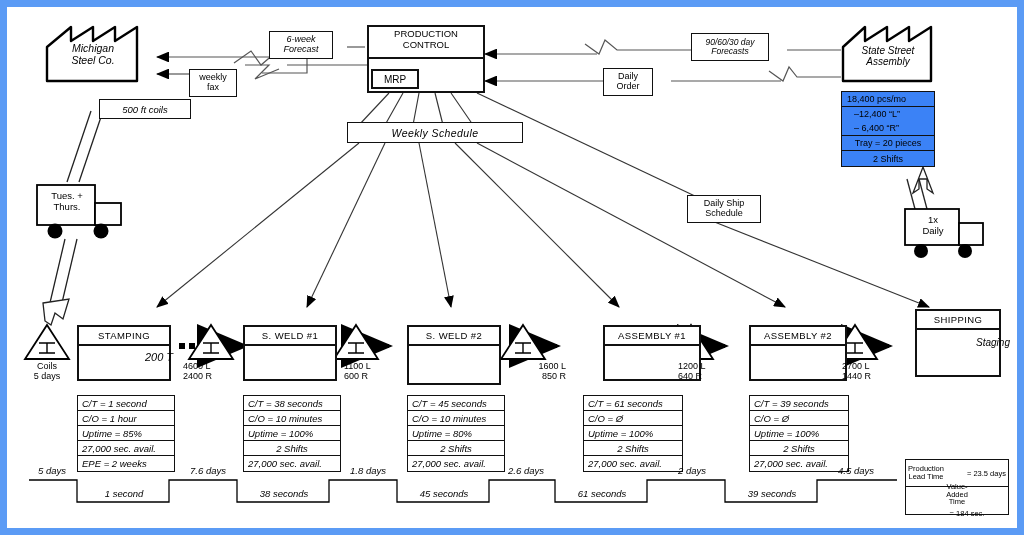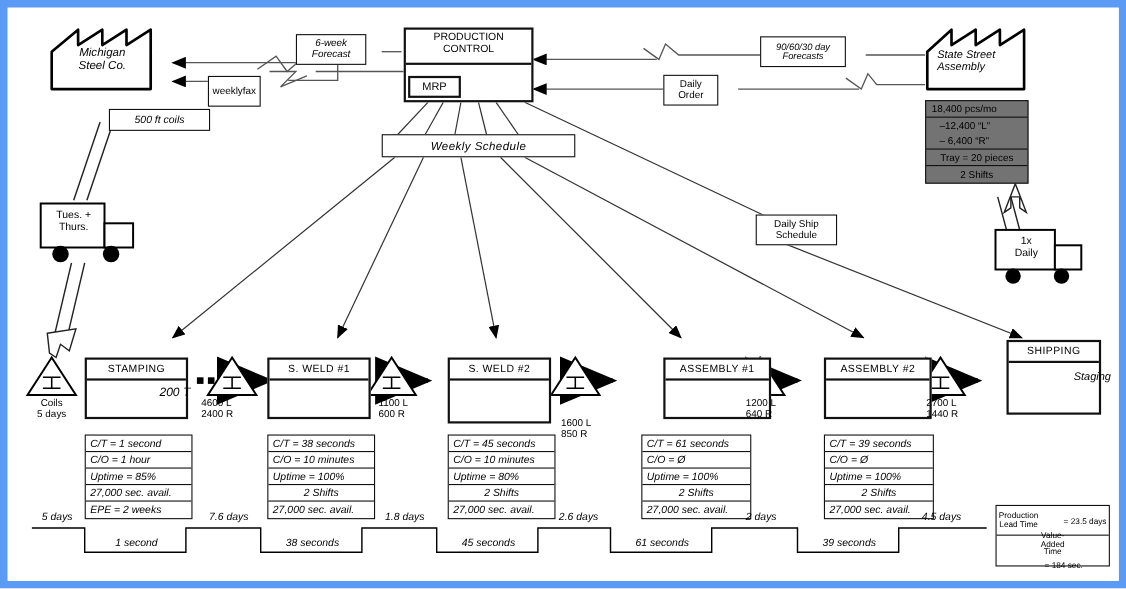--- a/index.html
+++ b/index.html
@@ -190,27 +190,27 @@
 
   <div class="box" style="left:54px;top:92px;width:92px;height:20px;margin-left:38px;">
     <span style="font-size:9.5px;font-style:italic">500 ft coils</span>
   </div>
 
   <div class="lbl" style="left:38px;top:184px;font-size:9.5px;text-align:center;width:44px">
     <span>Tues. +</span><br>
     <span>Thurs.</span>
   </div>
 
-  <div class="lbl" style="left:845px;top:38px;font-size:10px;font-style:italic;width:72px">
+  <div class="lbl" style="left:845px;top:38px;font-size:10px;font-style:italic;text-align:center;width:72px">
     <span>State Street</span><br>
     <span>Assembly</span>
   </div>
 
   <div style="position:absolute;left:834px;top:84px;width:94px;box-sizing:border-box;
-              border:1.4px solid #111;background:#737373;">
+              border:1.4px solid #111;background:#3b82f6;">
     <div class="custrow" style="height:15px">18,400 pcs/mo</div>
     <div class="custrow" style="height:14px;border-bottom:none;padding-left:12px">–12,400  “L”</div>
     <div class="custrow" style="height:15px;padding-left:12px">– 6,400  “R”</div>
     <div class="custrow c" style="height:15px">Tray = 20 pieces</div>
     <div class="custrow c" style="height:15px">2 Shifts</div>
   </div>
 
   <div class="lbl" style="left:906px;top:208px;font-size:9.5px;text-align:center;width:40px">
     <span>1x</span><br>
     <span>Daily</span>
@@ -229,21 +229,21 @@
 
   <div class="box" style="left:340px;top:115px;width:176px;height:21px;">
     <span style="font-size:10.5px;font-style:italic;letter-spacing:.4px">Weekly Schedule</span>
   </div>
 
   <div class="box" style="left:262px;top:24px;width:64px;height:28px;flex-direction:column;line-height:1.1;">
     <span style="font-size:9px;font-style:italic">6-week</span>
     <span style="font-size:9px;font-style:italic">Forecast</span>
   </div>
 
-  <div class="box" style="left:182px;top:62px;width:48px;height:28px;flex-direction:row;line-height:1.1;">
+  <div class="box" style="left:182px;top:62px;width:48px;height:28px;flex-direction:column;line-height:1.1;">
     <span style="font-size:9px">weekly</span>
     <span style="font-size:9px">fax</span>
   </div>
 
   <div class="box" style="left:684px;top:26px;width:78px;height:28px;flex-direction:column;line-height:1.1;">
     <span style="font-size:8.5px;font-style:italic">90/60/30 day</span>
     <span style="font-size:8.5px;font-style:italic">Forecasts</span>
   </div>
 
   <div class="box" style="left:596px;top:61px;width:50px;height:28px;flex-direction:column;line-height:1.1;">
@@ -324,21 +324,21 @@
     <span>5 days</span>
   </div>
   <div class="invtxt" style="left:176px;top:354px;width:56px;text-align:left">
     <span>4600 L</span><br>
     <span>2400 R</span>
   </div>
   <div class="invtxt" style="left:337px;top:354px;width:56px;text-align:left">
     <span>1100 L</span><br>
     <span>600 R</span>
   </div>
-  <div class="invtxt" style="left:503px;top:372px;width:56px;text-align:left">
+  <div class="invtxt" style="left:503px;top:354px;width:56px;text-align:right">
     <span>1600 L</span><br>
     <span>850 R</span>
   </div>
   <div class="invtxt" style="left:671px;top:354px;width:56px;text-align:left">
     <span>1200 L</span><br>
     <span>640 R</span>
   </div>
   <div class="invtxt" style="left:835px;top:354px;width:56px;text-align:left">
     <span>2700 L</span><br>
     <span>1440 R</span>

